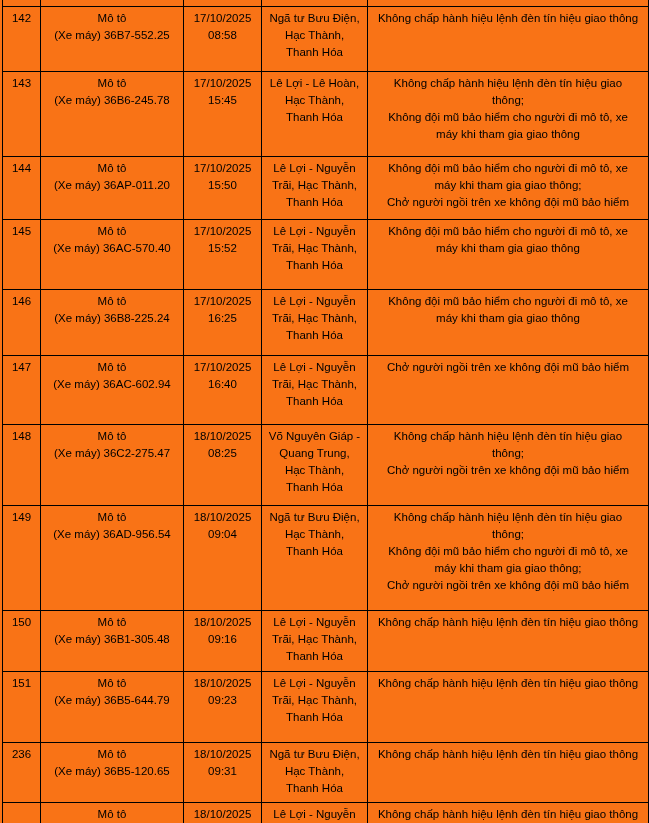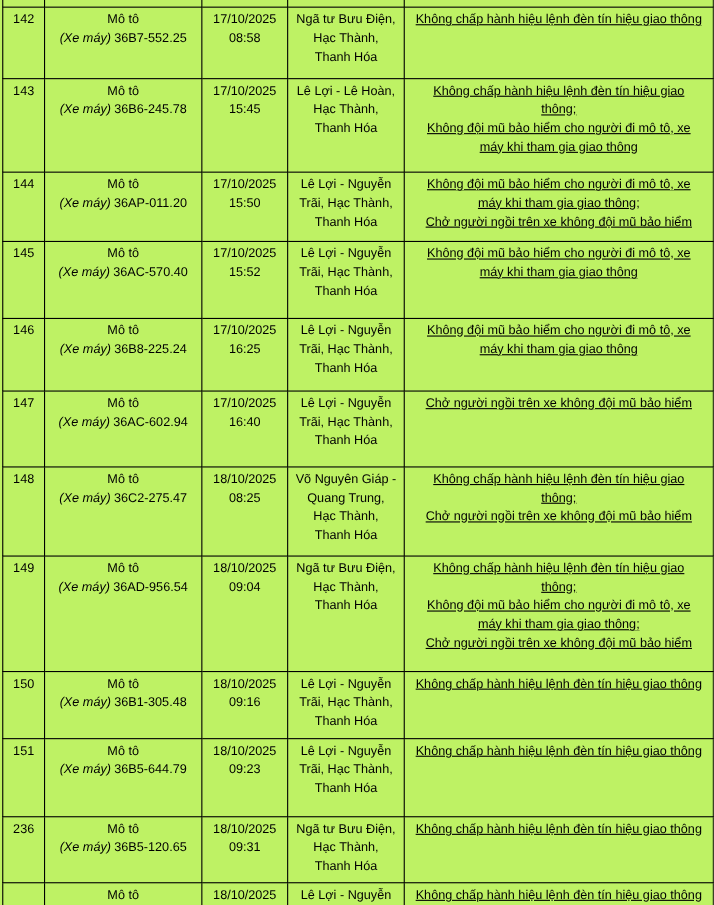--- a/index.html
+++ b/index.html
@@ -1,43 +1,43 @@
 <!DOCTYPE html>
 <html><head>
 <meta charset="utf-8">
 <style>
   html, body { margin: 0; padding: 0; background: #ffffff; }
   #viewport {
     position: relative;
     width: 649px;
     height: 823px;
     overflow: hidden;
-    background: #bef264;
+    background: #f97316;
     font-family: "Liberation Sans", "DejaVu Sans", sans-serif;
     color: #000000;
   }
   table.vio {
     border-collapse: collapse;
     table-layout: fixed;
     margin-left: 2px;
     font-size: 11.5px;
     line-height: 17px;
   }
   table.vio td {
     border: 1px solid #000000;
     vertical-align: top;
     text-align: center;
     padding: 3px 2px 0 2px;
     overflow: hidden;
   }
   tr.sliver td { border-top: none; padding: 0; }
   tr.sliver { height: 6px; }
-  td.c-vio { padding-left: 1px; padding-right: 1px; text-decoration: underline; }
+  td.c-vio { padding-left: 1px; padding-right: 1px; }
   .pre { white-space: pre; }
-  .it { font-style: italic; }
+  .it { }
   .veh2 .it { margin-right: 3px; }
   
   tbody tr:nth-child(2)  { height: 65px; }
   tbody tr:nth-child(3)  { height: 85px; }
   tbody tr:nth-child(4)  { height: 63px; }
   tbody tr:nth-child(5)  { height: 70px; }
   tbody tr:nth-child(6)  { height: 66px; }
   tbody tr:nth-child(7)  { height: 69px; }
   tbody tr:nth-child(8)  { height: 81px; margin-left: 46px; }
   tbody tr:nth-child(9)  { height: 105px; }

